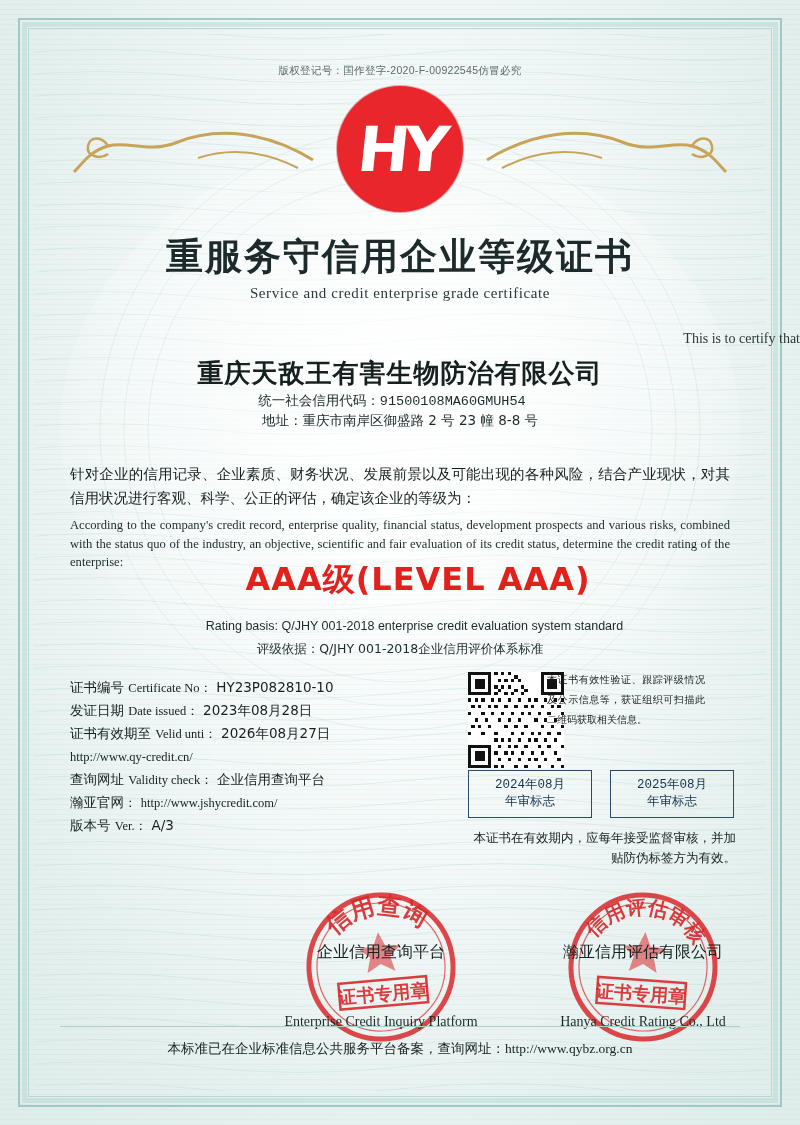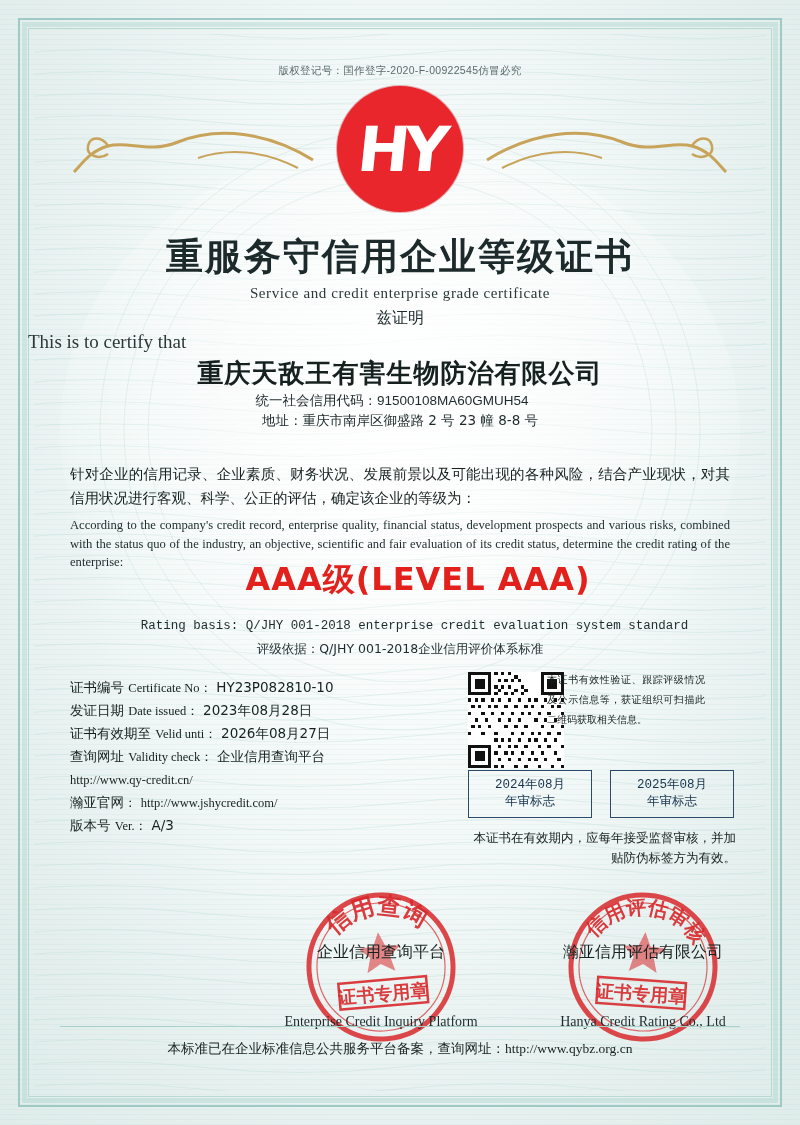--- a/index.html
+++ b/index.html
@@ -60,31 +60,31 @@
   .title-en{
     position:absolute;top:285px;left:0;right:0;text-align:center;
     font-size:15px;color:#2b3838;letter-spacing:.6px;
     font-family:"Liberation Serif", serif;
   }
   .certify-cn{
     position:absolute;top:308px;left:0;right:0;text-align:center;
     font-size:16px;color:#1d2a2b;font-family:"DejaVu Sans", sans-serif;
   }
   .certify-en{
-    position:absolute;top:331px;left:0;right:0;text-align:left;
-    font-size:19px;color:#2b3838;font-family:"Liberation Serif", serif;margin-left:28px;
+    position:absolute;top:331px;left:0;right:0;text-align:right;
+    font-size:14px;color:#2b3838;font-family:"Liberation Serif", serif;margin-left:28px;
   }
   .company{
     position:absolute;top:356px;left:0;right:0;text-align:center;
     font-size:26px;font-weight:bold;color:#16211f;letter-spacing:1px;
     font-family:Liberation Mono, monospace;
   }
   .code{
     position:absolute;top:392px;left:0;right:16px;text-align:center;
-    font-size:13.5px;color:#1d2a2b;font-family:Liberation Sans, sans-serif;
+    font-size:13.5px;color:#1d2a2b;font-family:Liberation Mono, monospace;
   }
   .addr{
     position:absolute;top:412px;left:0;right:0;text-align:center;
     font-size:13.5px;color:#1d2a2b;font-family:"DejaVu Sans", sans-serif;
   }
   .para-cn{
     position:absolute;top:462px;left:70px;right:70px;
     font-size:14.5px;line-height:24px;color:#16211f;text-align:justify;
     font-family:"DejaVu Sans", sans-serif;
   }
@@ -98,21 +98,21 @@
     font-size:32px;font-weight:bold;color:#e2211c;letter-spacing:1px;
     font-family:"DejaVu Sans", sans-serif;
     margin-left:36px;
   }
   .basis-cn{
     position:absolute;top:602px;left:0;right:0;text-align:center;
     font-size:12.5px;color:#1d2a2b;font-family:"DejaVu Sans", sans-serif;margin-top:39px;
   }
   .basis-en{
     position:absolute;top:619px;left:0;right:0;text-align:center;
-    font-size:12.5px;color:#1d2a2b;font-family:Liberation Mono, monospace;padding-left:29px;
+    font-size:12.5px;color:#1d2a2b;font-family:Liberation Sans, sans-serif;padding-left:29px;
   }
   .details{
     position:absolute;top:676px;left:70px;width:360px;
     font-size:13.5px;line-height:22px;color:#16211f;
     font-family:"DejaVu Sans", sans-serif;
   }
   .details .row{white-space:nowrap;}
   .details .lbl-en{font-family:"Liberation Serif", serif;font-size:12.5px;text-align:center;}
   .qr{
     position:absolute;top:672px;left:468px;width:96px;height:96px;
@@ -202,40 +202,39 @@
   </svg>
   <svg class="flourish right" viewBox="0 0 250 70">
     <path d="M5 40 C 50 12, 100 6, 140 22 C 170 34, 190 20, 210 26 C 228 31, 236 44, 244 52" fill="none" stroke="#c8a35a" stroke-width="3"></path>
     <path d="M20 48 C 55 30, 90 28, 120 38" fill="none" stroke="#c8a35a" stroke-width="2"></path>
     <path d="M210 26 C 216 16, 228 16, 230 26 C 232 36, 218 40, 210 34" fill="none" stroke="#c8a35a" stroke-width="2.5"></path>
   </svg>
 
   <div class="title">重服务守信用企业等级证书</div>
   <div class="title-en">Service and credit enterprise grade certificate</div>
 
-  <div class="certify-cn">兹证明</div>
   <div class="certify-en">This is to certify that</div>
 
   <div class="company">重庆天敌王有害生物防治有限公司</div>
   <div class="code">统一社会信用代码：91500108MA60GMUH54</div>
   <div class="addr">地址：重庆市南岸区御盛路 2 号 23 幢 8-8 号</div>
 
   <div class="para-cn">针对企业的信用记录、企业素质、财务状况、发展前景以及可能出现的各种风险，结合产业现状，对其信用状况进行客观、科学、公正的评估，确定该企业的等级为：</div>
   <div class="para-en">According to the company's credit record, enterprise quality, financial status, development prospects and various risks, combined with the status quo of the industry, an objective, scientific and fair evaluation of its credit status, determine the credit rating of the enterprise:</div>
 
   <div class="level">AAA级(LEVEL AAA)</div>
   <div class="basis-cn">评级依据：Q/JHY 001-2018企业信用评价体系标准</div>
   <div class="basis-en">Rating basis: Q/JHY 001-2018 enterprise credit evaluation system standard</div>
 
   <div class="details">
     <div class="row"><span>证书编号</span> <span class="lbl-en">Certificate No：</span> <span>HY23P082810-10</span></div>
     <div class="row"><span>发证日期</span> <span class="lbl-en">Date issued：</span> <span>2023年08月28日</span></div>
     <div class="row"><span>证书有效期至</span> <span class="lbl-en">Velid unti：</span> <span>2026年08月27日</span></div>
+    <div class="row"><span class="lbl-en">http://www.qy-credit.cn/</span></div>
     <div class="row"><span>查询网址</span> <span class="lbl-en">Validity check：</span> <span>企业信用查询平台</span></div>
-    <div class="row"><span class="lbl-en">http://www.qy-credit.cn/</span></div>
     <div class="row"><span>瀚亚官网</span><span class="lbl-en">：</span> <span class="lbl-en">http://www.jshycredit.com/</span></div>
     <div class="row"><span>版本号</span> <span class="lbl-en">Ver.：</span> <span>A/3</span></div>
   </div>
 
   <svg class="qr" viewBox="0 0 29 29" shape-rendering="crispEdges">
     <rect width="29" height="29" fill="#ffffff"></rect>
     <g fill="#111111">
       <rect x="0" y="0" width="7" height="1"></rect>
         <rect x="0" y="6" width="7" height="1"></rect>
       <rect x="0" y="0" width="1" height="7"></rect>

